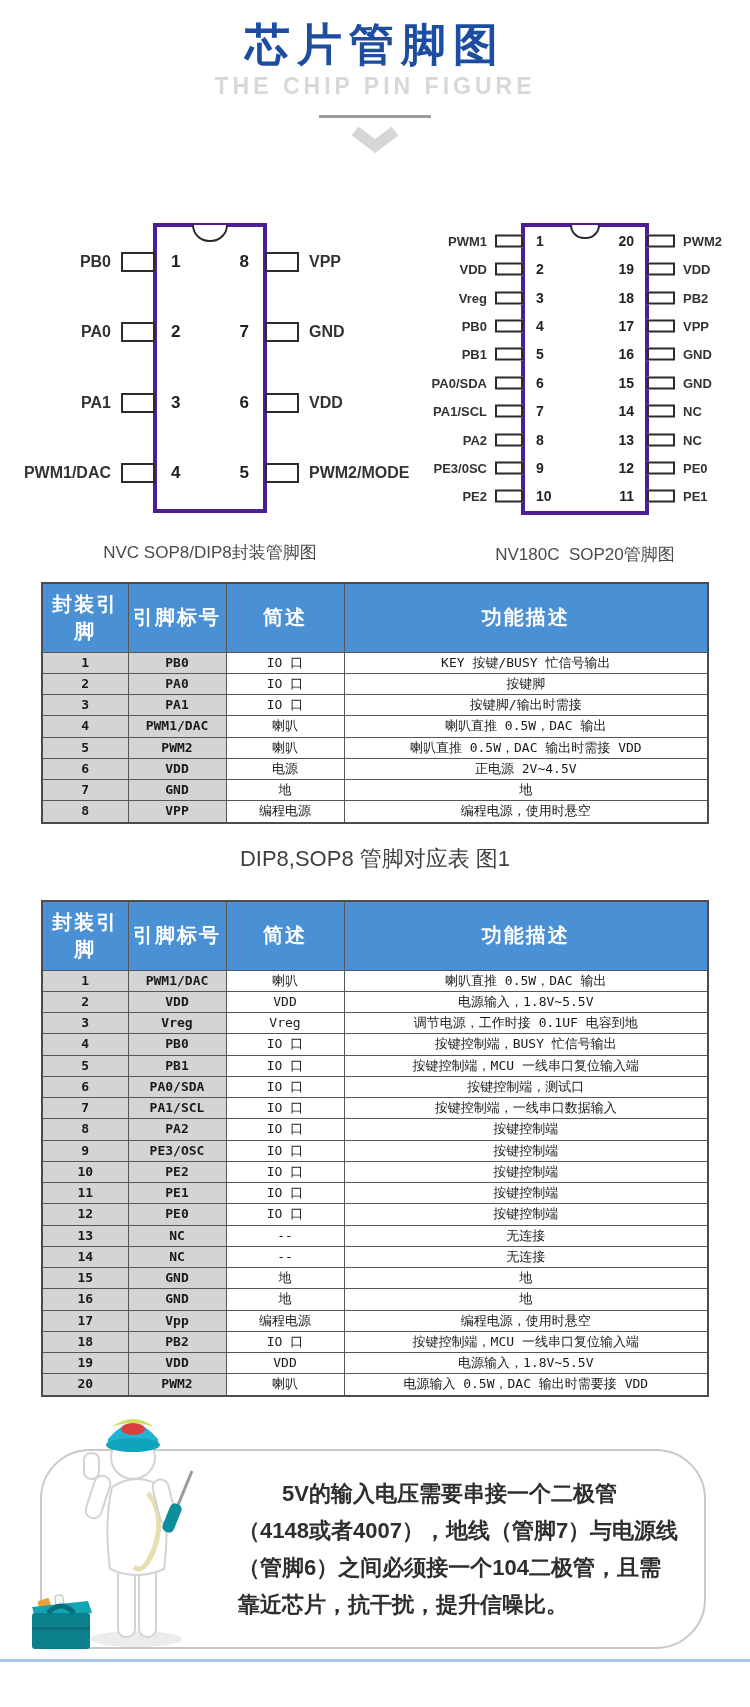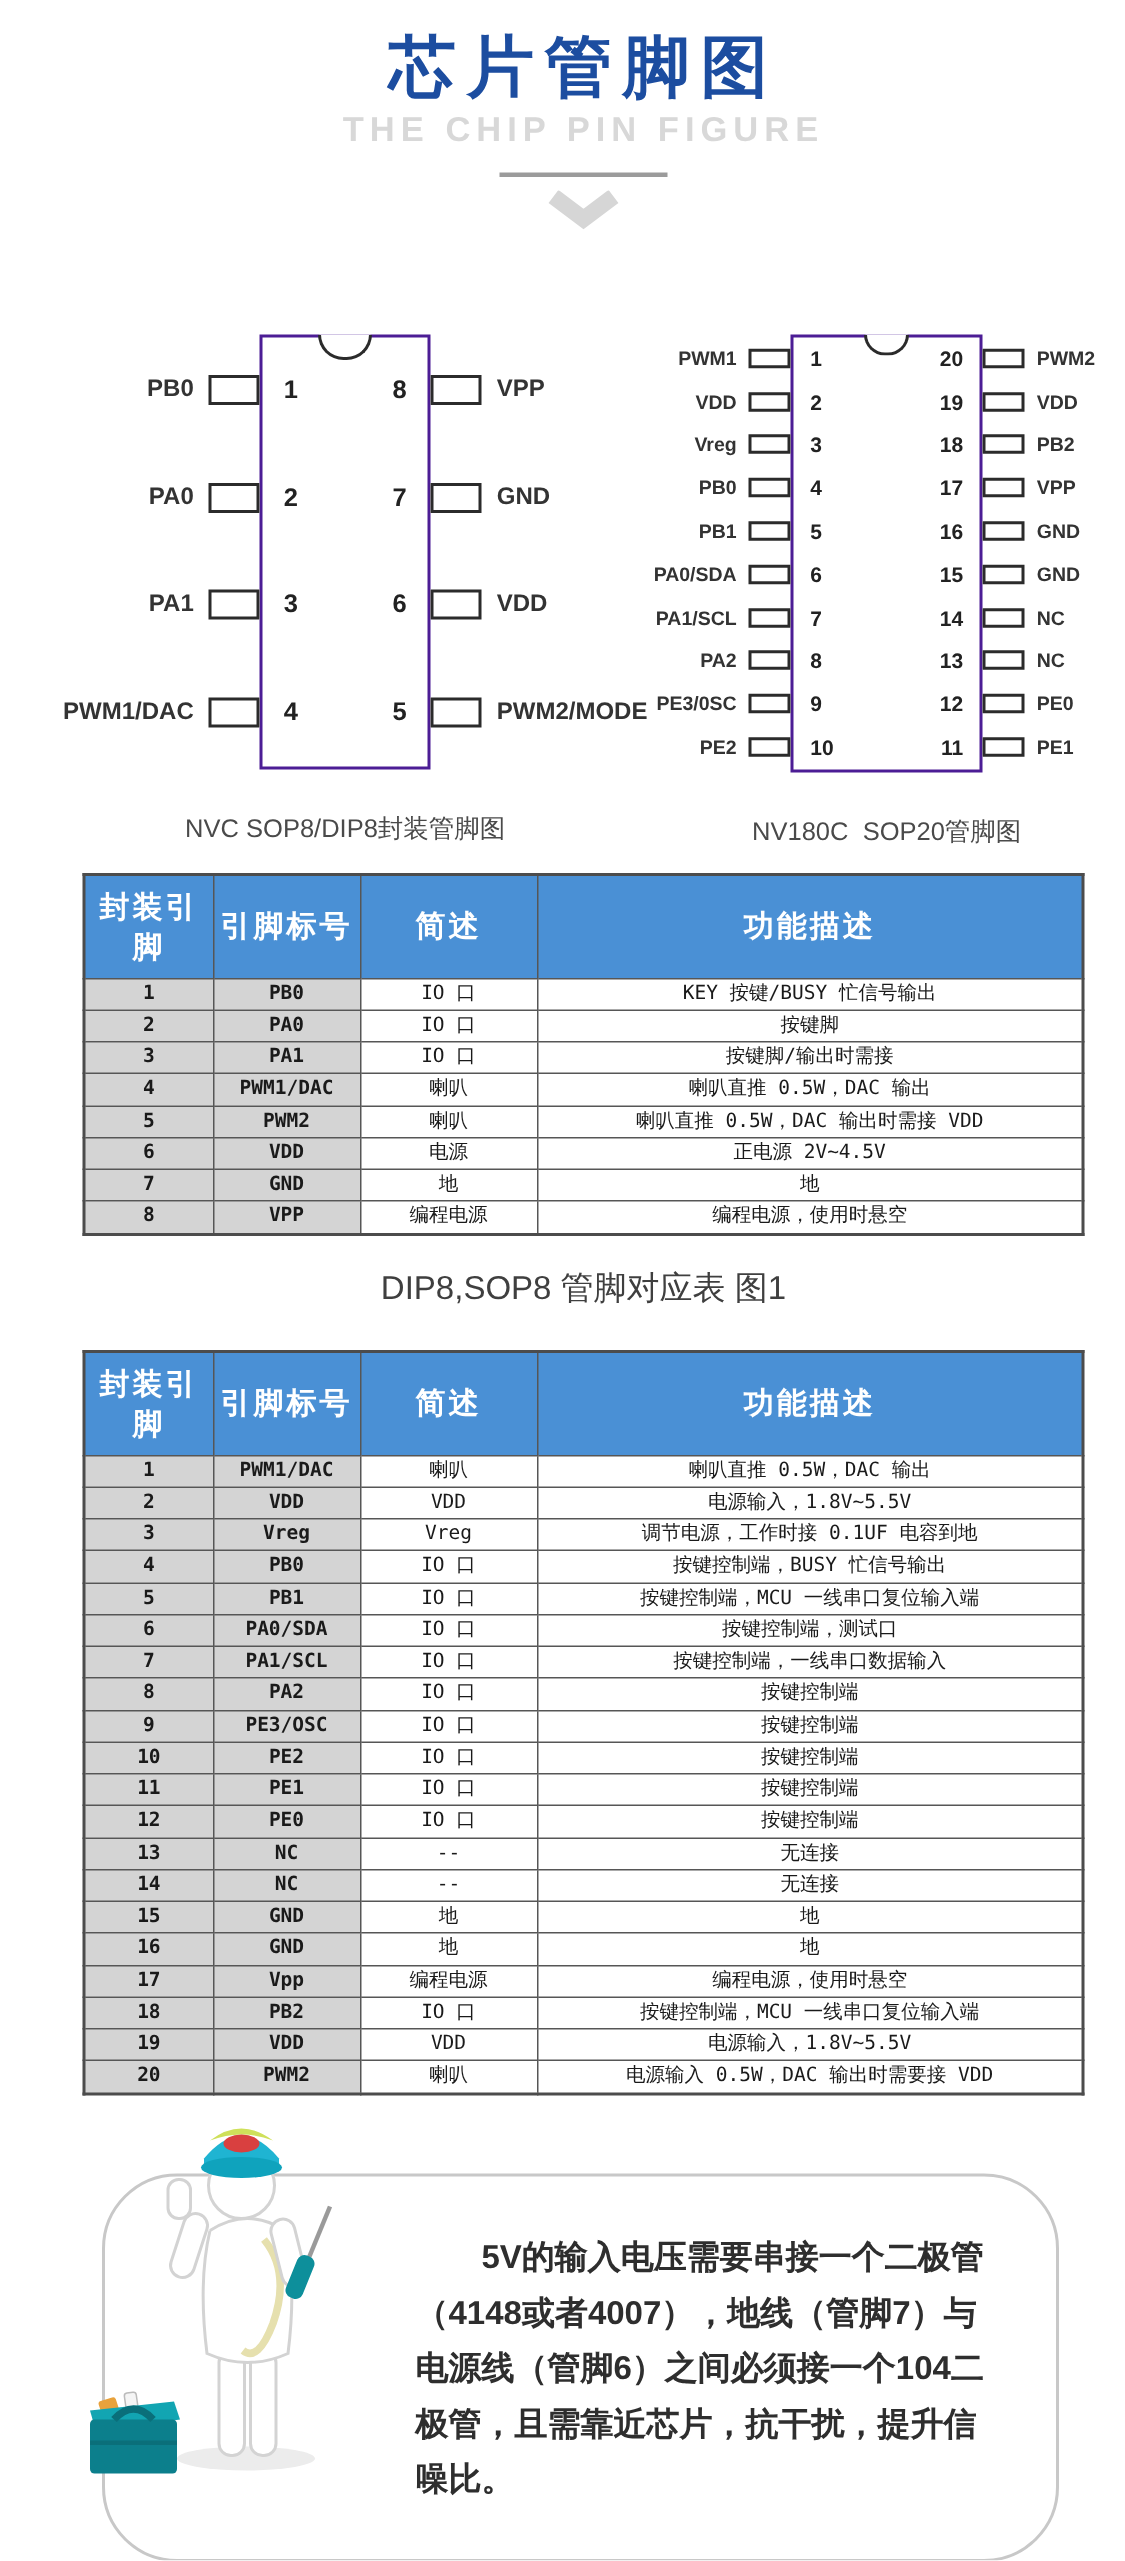--- a/index.html
+++ b/index.html
@@ -1,32 +1,32 @@
 <!DOCTYPE html>
 <html><head>
 <meta charset="utf-8">
 <style>
   * { box-sizing: border-box; }
   html,body { margin:0; padding:0; background:#ffffff; }
   body { width:750px; font-family:"Liberation Sans", sans-serif; }
-  .page { width:750px; height:1707px; position:relative; overflow:hidden; background:#fff;padding-left:28px; }
+  .page { width:750px; height:1707px; position:relative; overflow:hidden; background:#fff; }
 
   
   .header { text-align:center; padding-top:20px; }
   .title { font-size:45px; font-weight:bold; color:#1c4da0; letter-spacing:7px; line-height:1.1; }
   .subtitle { font-size:23px; font-weight:bold; color:#d8d8d8; letter-spacing:4px; margin-top:3px; }
   .divider { width:112px; height:3px; background:#9b9b9b; margin:15px auto 9px; }
   .chevron { line-height:0; }
 
   
   .diagrams { display:flex; margin-top:68px; }
   .chip-figure { display:flex; flex-direction:column; align-items:center; }
   .chip-figure.f1 { flex:0 0 56%; }
   .chip-figure.f2 { flex:0 0 44%; }
-  .chip-body { position:relative; border:2px solid #4c1d95; background:#fff;
+  .chip-body { position:relative; border:4px solid #4c1d95; background:#fff;
                display:flex; flex-direction:column; justify-content:space-around; }
   .f1 .chip-body { width:114px; height:290px; }
   .f2 .chip-body { width:128px; height:292px; }
   .chip-notch { position:absolute; left:50%; transform:translateX(-50%); top:-2px;
                 background:#fff; border:2px solid #2b2b2b; border-top:none; }
   .f1 .chip-notch { width:36px; height:17px; border-radius:0 0 36px 36px; }
   .f2 .chip-notch { width:30px; height:14px; border-radius:0 0 30px 30px; }
 
   .pin-row { position:relative; flex:1; }
   .pin-row > span { position:absolute; top:50%; transform:translateY(-50%); }
@@ -61,21 +61,21 @@
   table.pin-table td { border:1px solid #565656; font-size:13px; line-height:1.25;
                        padding:2px 4px; text-align:center; color:#1a1a1a; }
   table.pin-table td.col-gray { background:#d4d4d4; font-weight:bold; }
   .table-caption { text-align:center; font-size:22px; color:#3f3f3f; margin:20px 0 26px; white-space:pre; }
 
   
   .note-wrap { position:relative; margin:52px 44px 0 40px; }
   .note-bubble { border:2px solid #c8c8c8; border-radius:50px;
                  padding:24px 24px 24px 196px; min-height:180px; background:#fff; }
   .note-text { font-size:22px; line-height:37px; color:#2e2e2e; font-weight:600;
-               text-indent:2em; margin:11px; }
+               text-indent:2em; margin:0; }
   .mascot { position:absolute; left:-14px; top:-40px; width:212px; height:244px; }
 
   .bottom-accent { width:750px; height:3px; background:#a9c9ea; margin-top:10px; }
 </style>
 </head>
 <body>
 
 <div class="page">
 
   <div class="header">

